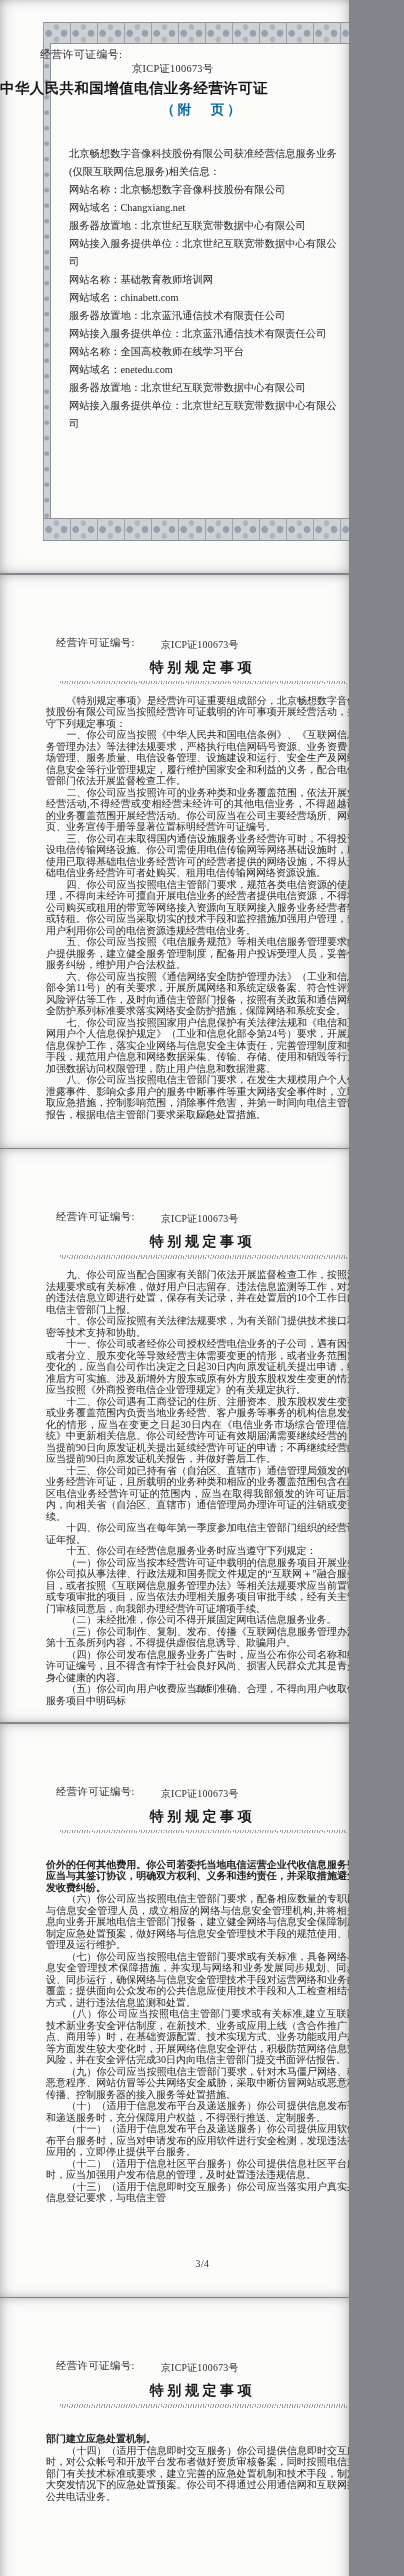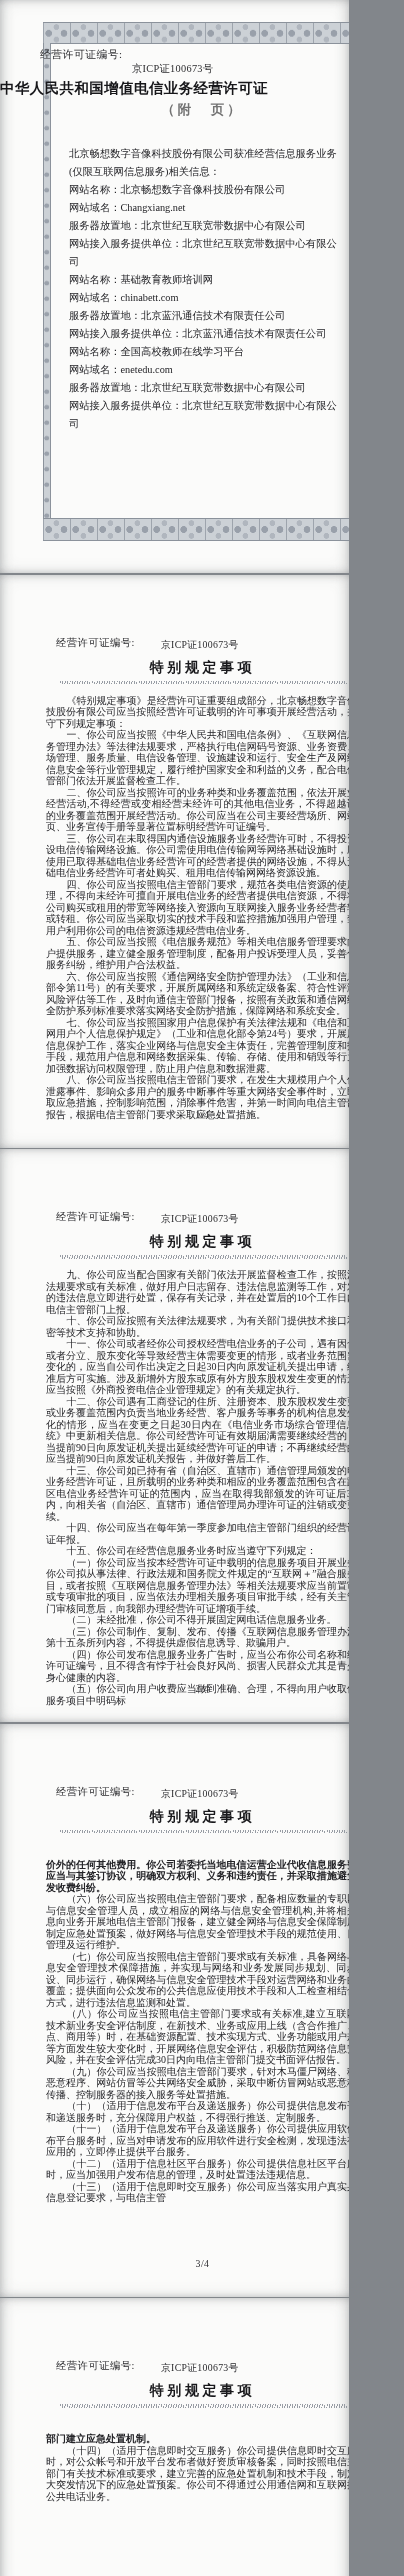--- a/index.html
+++ b/index.html
@@ -59,21 +59,21 @@
   
   .p1-label{left:40px;top:48px;}
   .p1-value{left:132px;top:62px;}
   .p1-title{
     position:absolute;left:0;top:79px;width:405px;
     font-size:14.4px;font-weight:700;color:#17171a;
     letter-spacing:0.5px;
   }
   .p1-sub{
     position:absolute;left:0;top:101px;width:405px;
-    text-align:center;font-size:13.4px;font-weight:700;color:#737373;
+    text-align:center;font-size:13.4px;font-weight:700;color:#0369a1;
     letter-spacing:3.1px;
   }
   .p1-body{
     position:absolute;left:69px;top:137px;width:272px;
     font-size:10.3px;line-height:18px;color:#232327;margin-top:8px;
   }
   .p1-body p{margin:0;}
 
   
   .sp-label{left:56px;top:61px;font-size:10.3px;}

